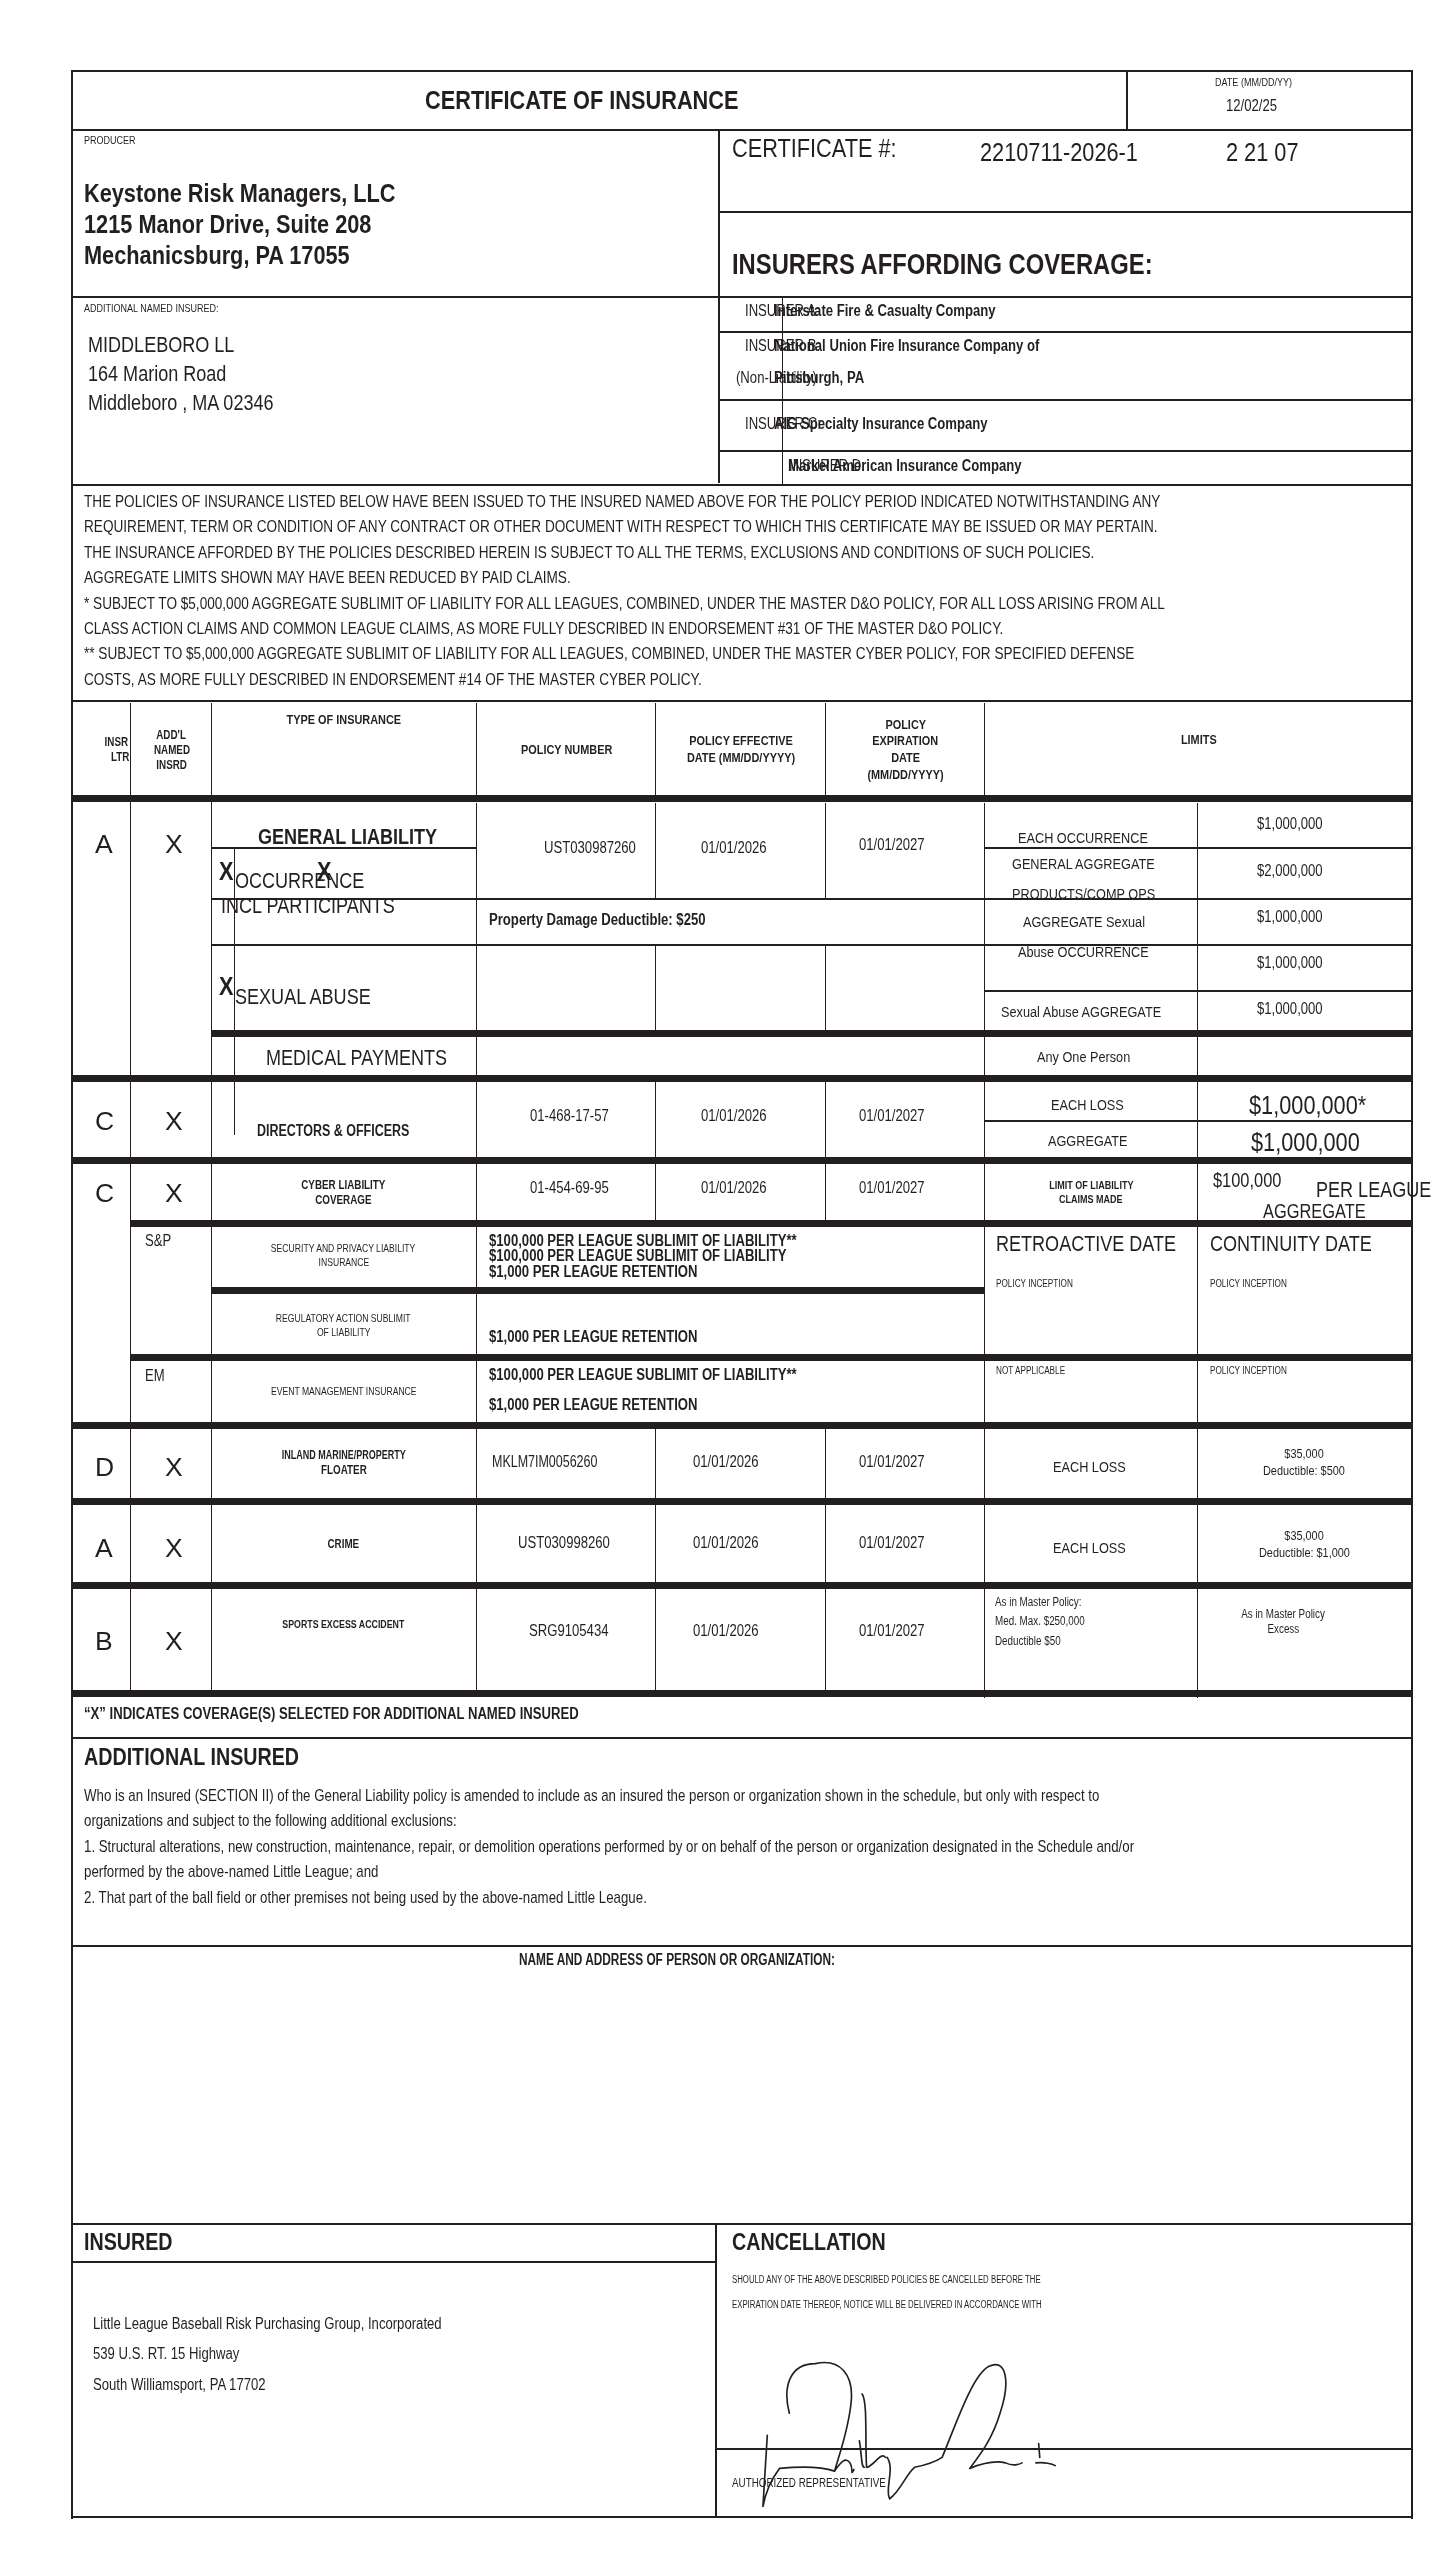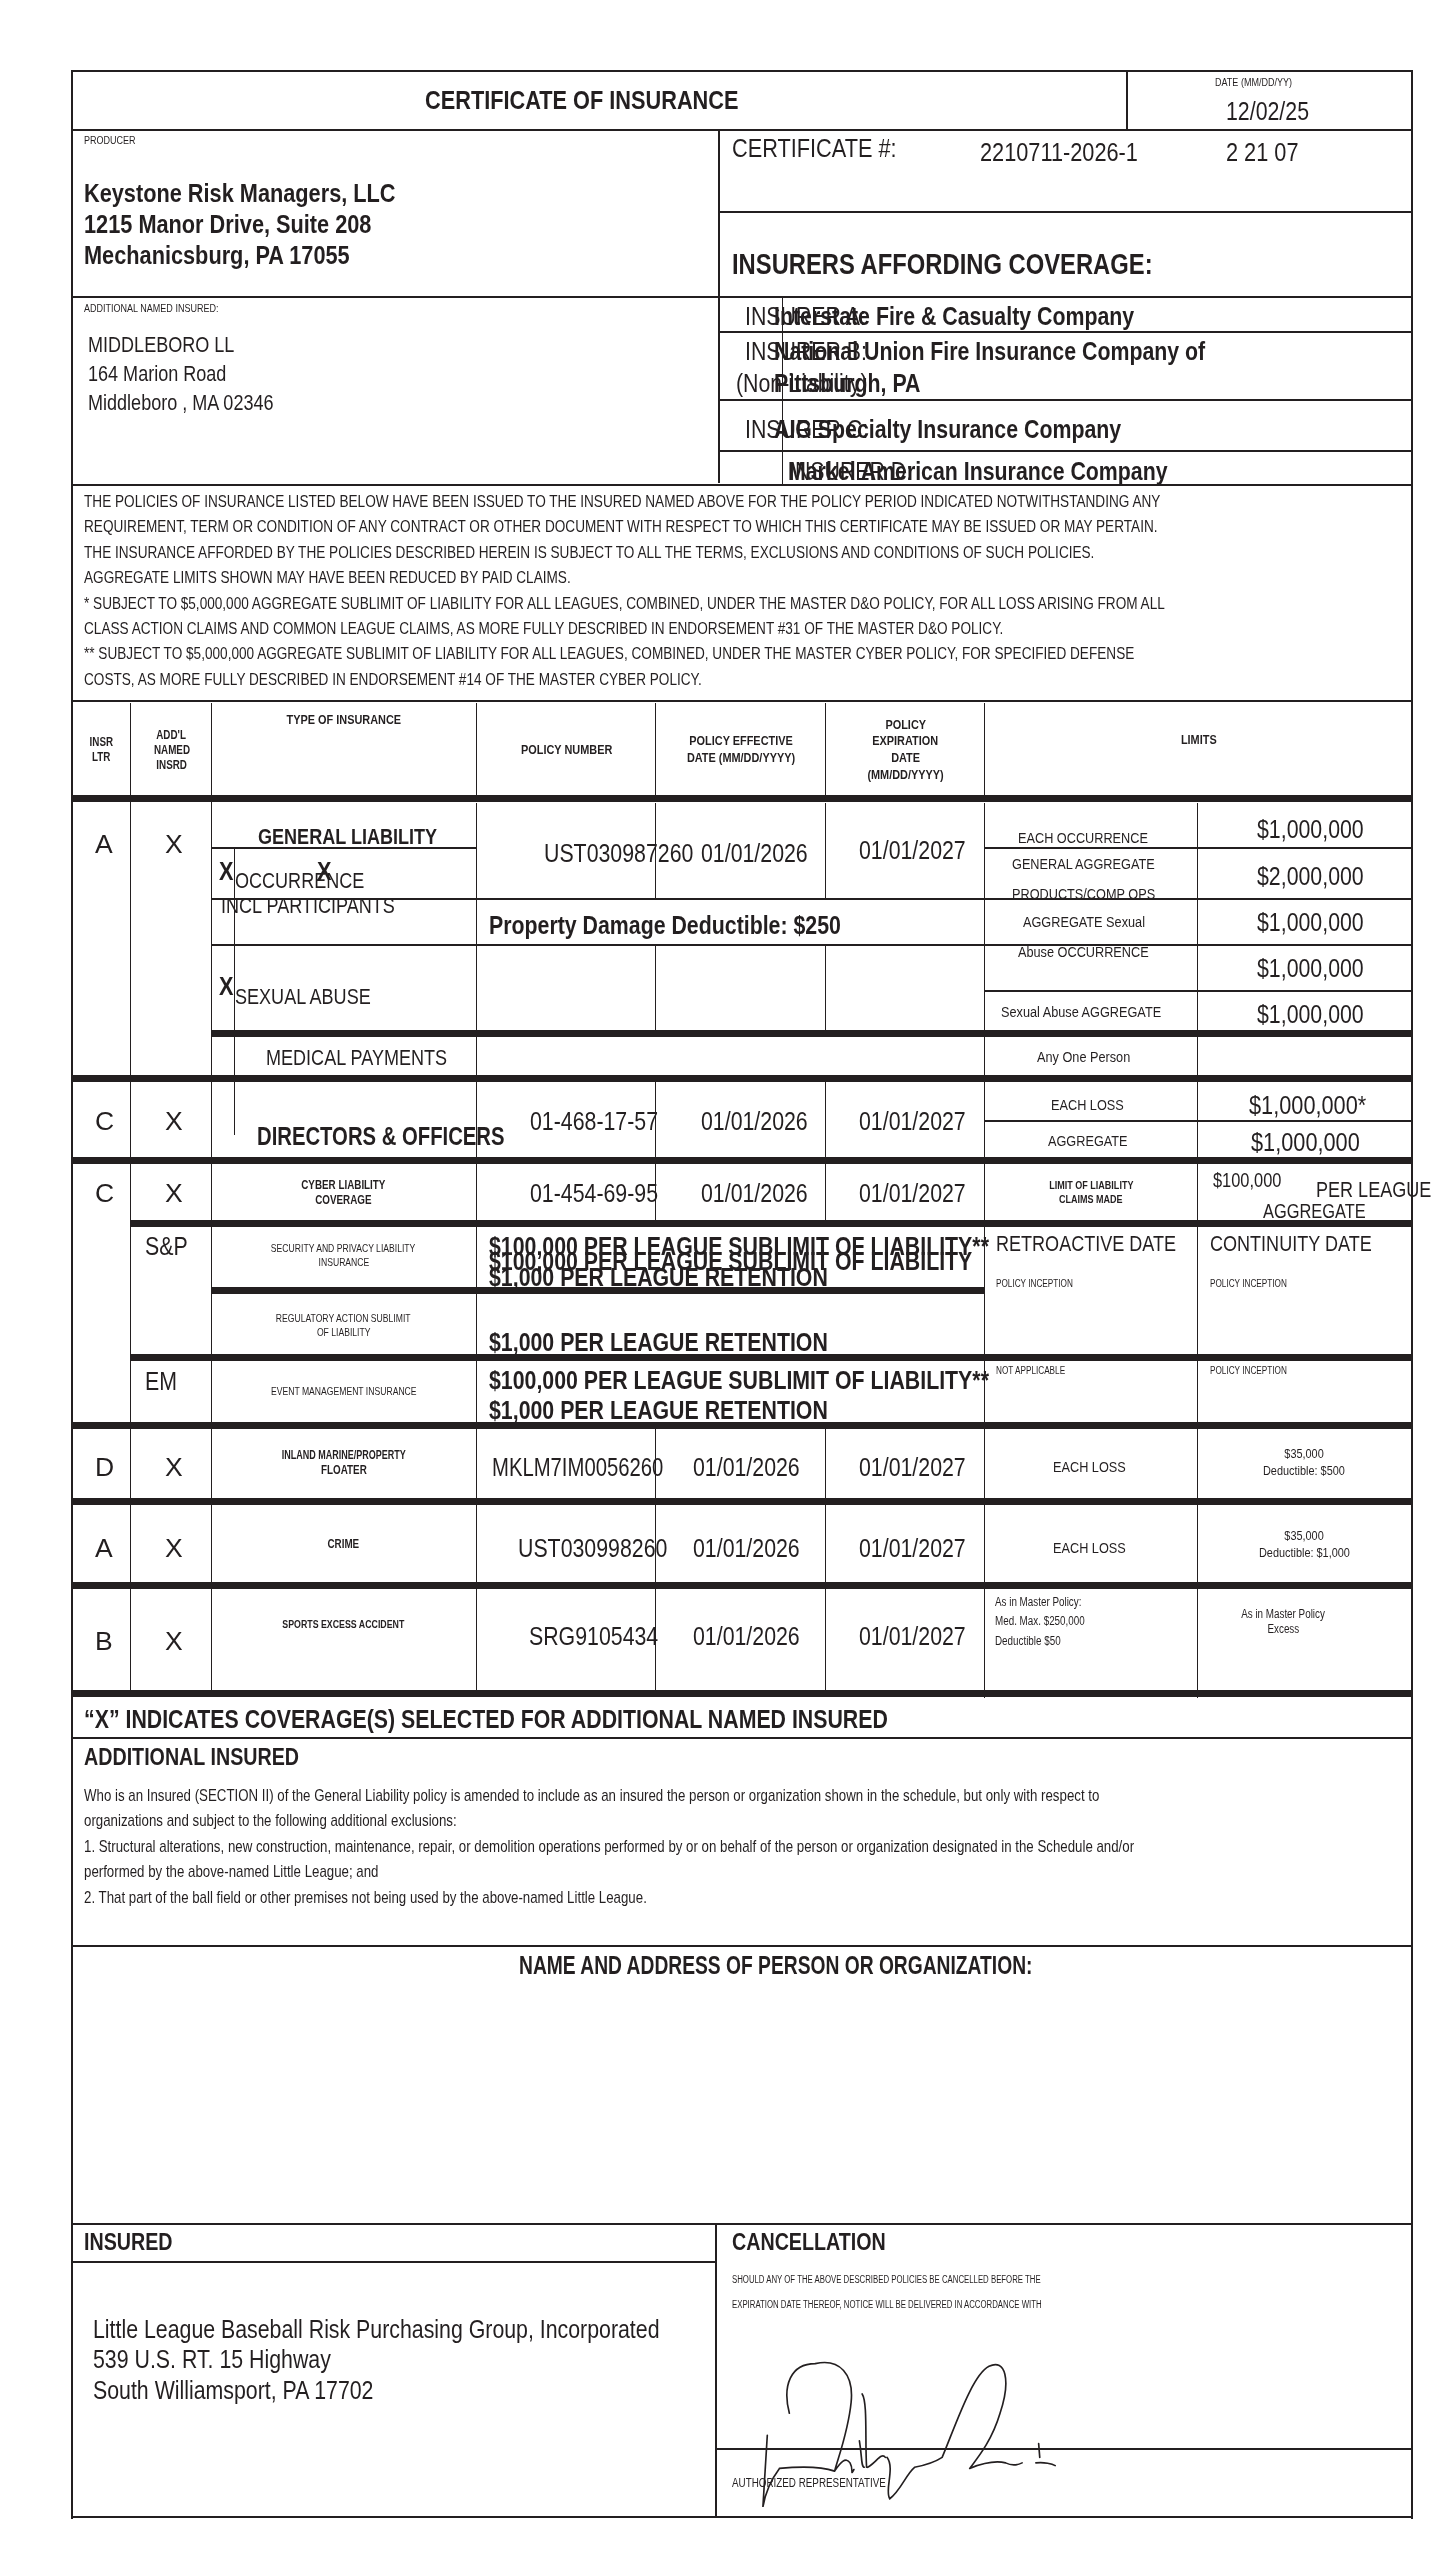--- a/index.html
+++ b/index.html
@@ -4,21 +4,21 @@
 <style>
   html, body { margin:0; padding:0; background:#ffffff; }
   body { width:1437px; height:2576px; position:relative; font-family:"Liberation Sans", sans-serif; color:#231f20; overflow:hidden; }
   .abs { position:absolute; }
   .b { font-weight:bold; }
   .hl { position:absolute; background:#231f20; }
   .vl { position:absolute; background:#231f20; }
   .cell { position:absolute; display:flex; flex-direction:column; justify-content:center; align-items:center; text-align:center; box-sizing:border-box; line-height:1.25; }
   .txt { position:absolute; white-space:nowrap; line-height:1; }
   .sq { display:inline-block; transform:scaleX(0.82); transform-origin:left center; }
-  .sqc { display:inline-block; transform:scaleX(0.82); transform-origin:center center; } .f14 { font-size:15.5px; } .f18 { font-size:20px; } .f20 { font-size:22px; } .f22 { font-size:26px; } .f24 { font-size:26.5px; }
+  .sqc { display:inline-block; transform:scaleX(0.82); transform-origin:center center; } .f14 { font-size:15.5px; } .f18 { font-size:20px; } .f20 { font-size:22px; } .f22 { font-size:16px; } .f24 { font-size:26.5px; }
   .para { position:absolute; line-height:25.4px; font-size:19.3px; }
   .para div { white-space:nowrap; }
 </style>
 </head>
 <body>
 
 <div class="vl" style="left:71px;top:71px;width:1.7px;height:2448px;"></div>
 <div class="vl" style="left:1411px;top:71px;width:1.7px;height:2448px;"></div>
 <div class="hl" style="left:71px;top:70px;width:1342px;height:1.7px;"></div>
 <div class="hl" style="left:71px;top:2516px;width:1342px;height:2.2px;"></div>
@@ -71,21 +71,21 @@
   <div><span class="sq" style="transform:scaleX(0.8)">THE INSURANCE AFFORDED BY THE POLICIES DESCRIBED HEREIN IS SUBJECT TO ALL THE TERMS, EXCLUSIONS AND CONDITIONS OF SUCH POLICIES.</span></div>
   <div><span class="sq" style="transform:scaleX(0.8)">AGGREGATE LIMITS SHOWN MAY HAVE BEEN REDUCED BY PAID CLAIMS.</span></div>
   <div><span class="sq" style="transform:scaleX(0.8)">* SUBJECT TO $5,000,000 AGGREGATE SUBLIMIT OF LIABILITY FOR ALL LEAGUES, COMBINED, UNDER THE MASTER D&amp;O POLICY, FOR ALL LOSS ARISING FROM ALL</span></div>
   <div><span class="sq" style="transform:scaleX(0.8)">CLASS ACTION CLAIMS AND COMMON LEAGUE CLAIMS, AS MORE FULLY DESCRIBED IN ENDORSEMENT #31 OF THE MASTER D&amp;O POLICY.</span></div>
   <div><span class="sq" style="transform:scaleX(0.8)">** SUBJECT TO $5,000,000 AGGREGATE SUBLIMIT OF LIABILITY FOR ALL LEAGUES, COMBINED, UNDER THE MASTER CYBER POLICY, FOR SPECIFIED DEFENSE</span></div>
   <div><span class="sq" style="transform:scaleX(0.8)">COSTS, AS MORE FULLY DESCRIBED IN ENDORSEMENT #14 OF THE MASTER CYBER POLICY.</span></div>
 </div>
 
 <div class="hl" style="left:71px;top:700px;width:1342px;height:2.2px;"></div>
 
-<div class="cell b" style="left:72px;top:703px;width:59px;height:94px;font-size:12px;">
+<div class="cell b" style="left:72px;top:703px;width:59px;height:94px;font-size:12px;align-items:flex-end;">
     <span class="sqc">INSR</span>
     <span class="sqc">LTR</span>
   </div>
 <div class="cell b" style="left:131px;top:703px;width:81px;height:94px;font-size:12px;">
     <span class="sqc">ADD'L</span>
     <span class="sqc">NAMED</span>
     <span class="sqc">INSRD</span>
   </div>
 <div class="cell b" style="left:212px;top:712px;width:264px;height:55px;font-size:13.3px;justify-content:flex-start;">
     <span class="sqc">TYPE OF INSURANCE</span>

